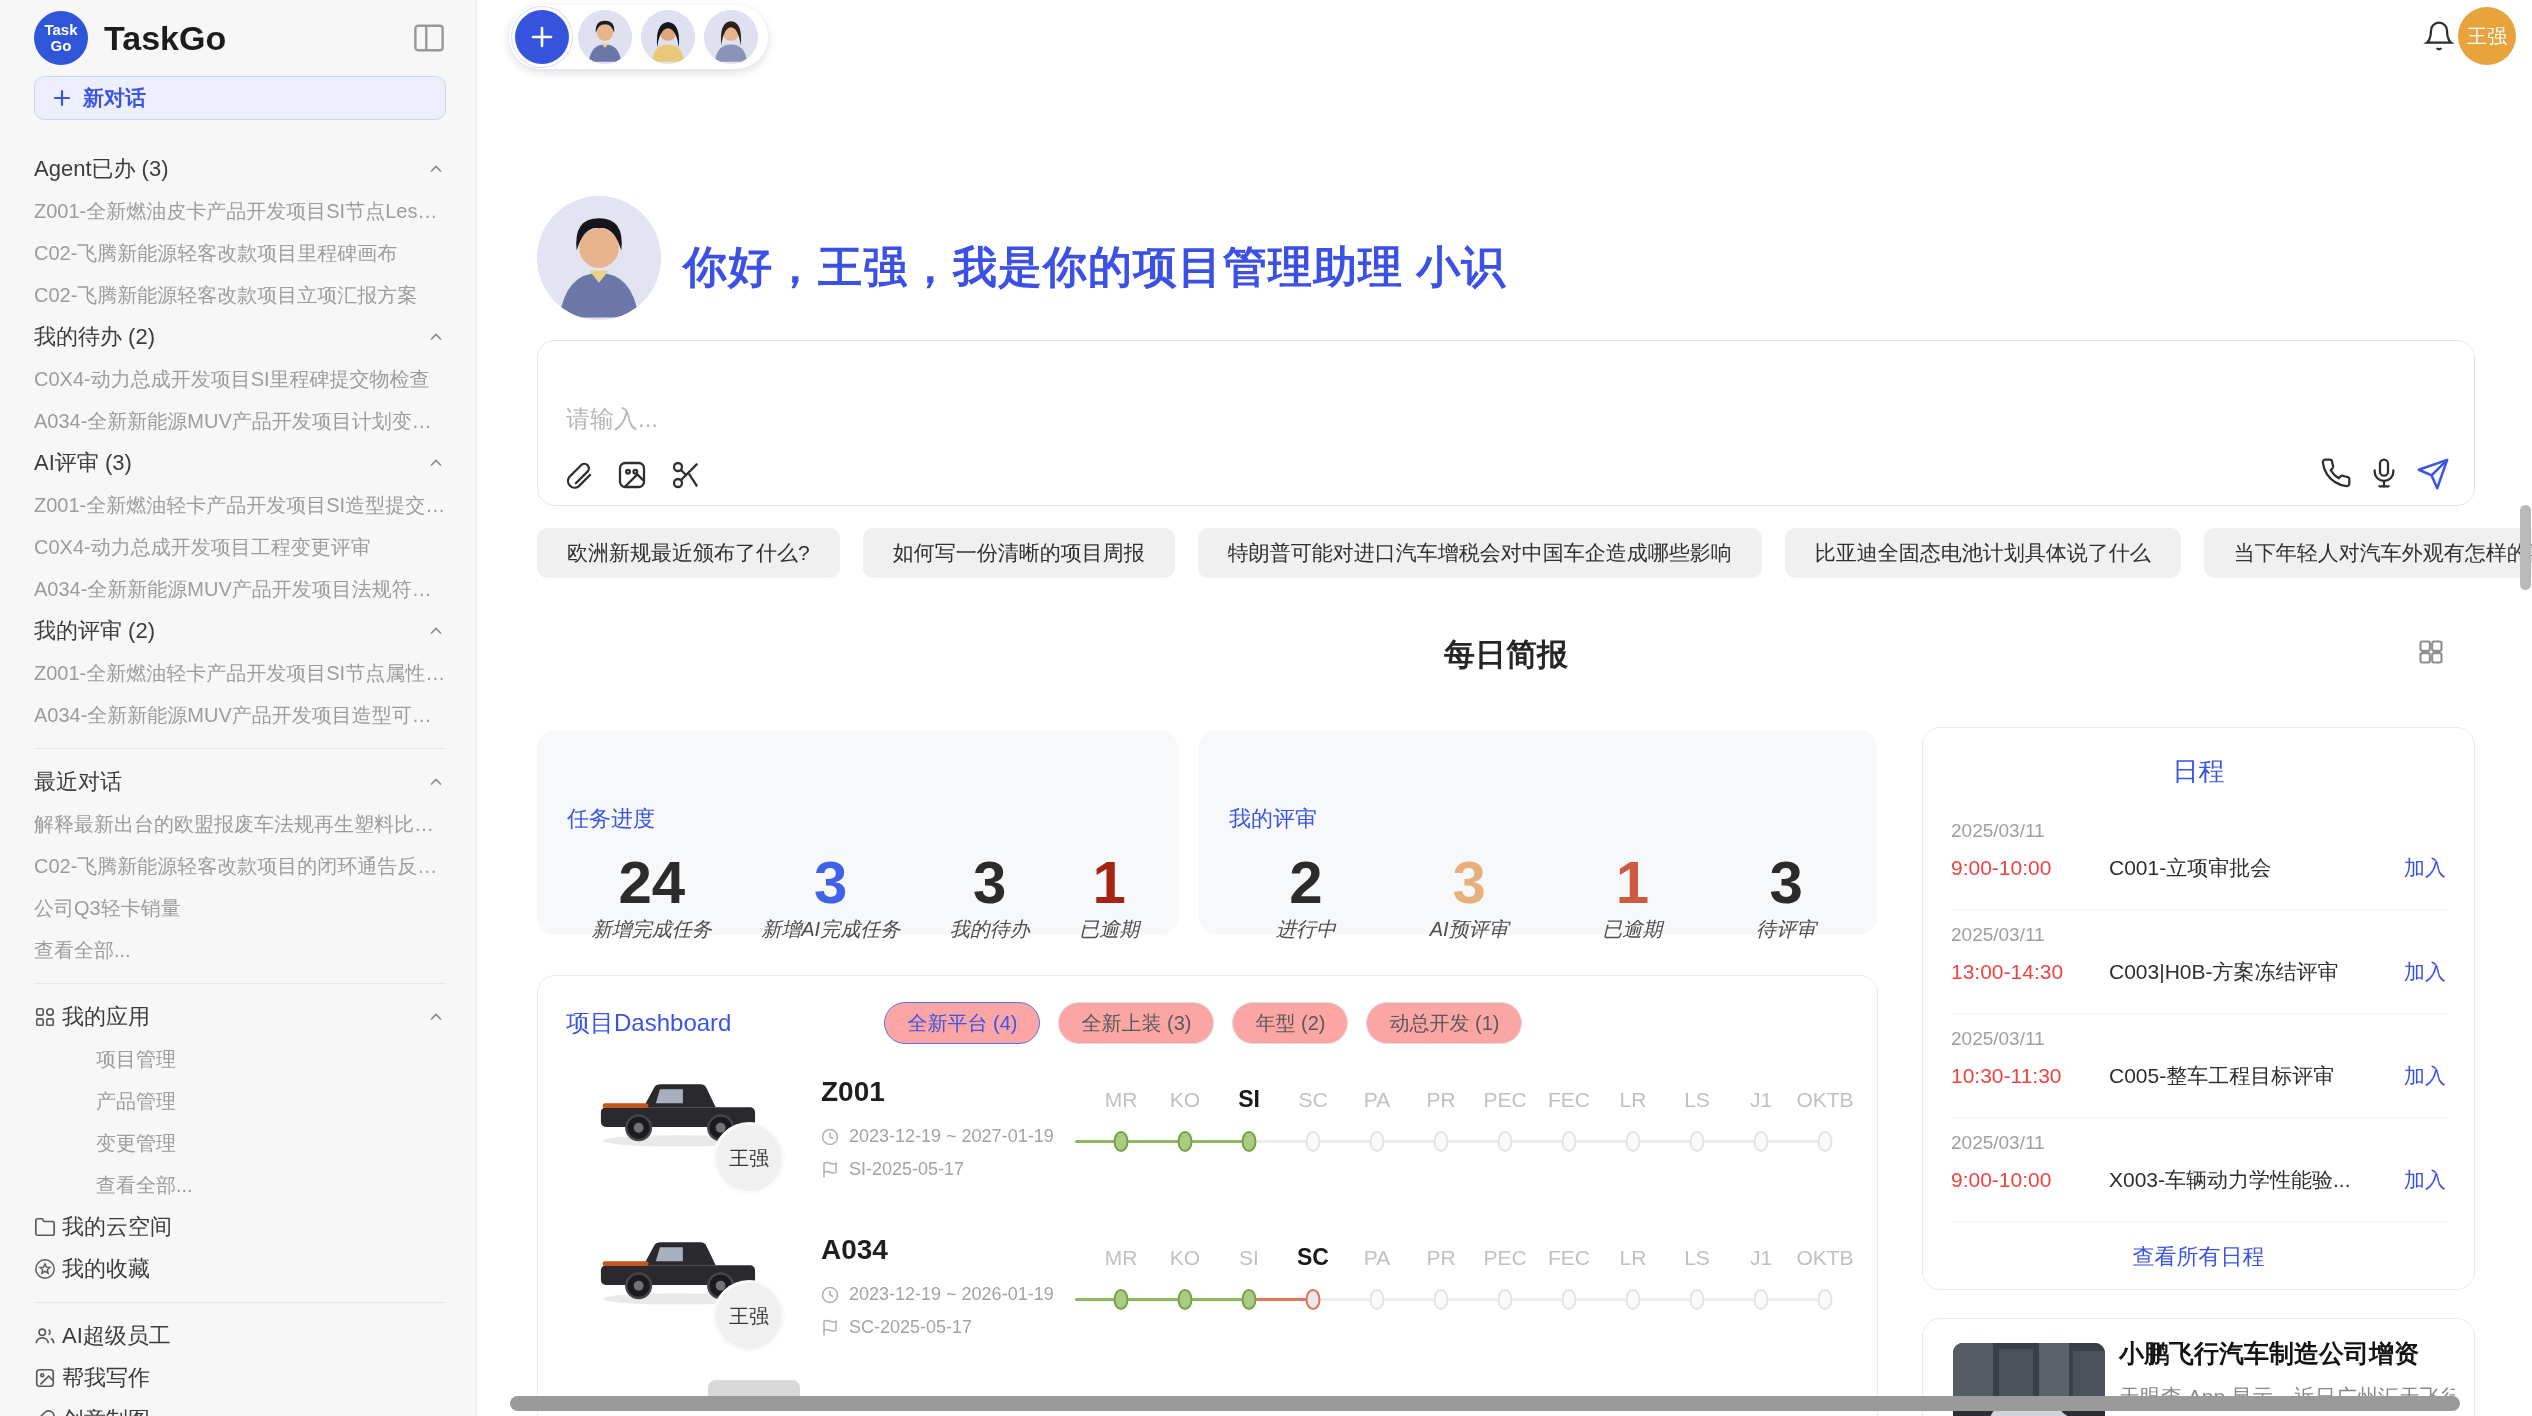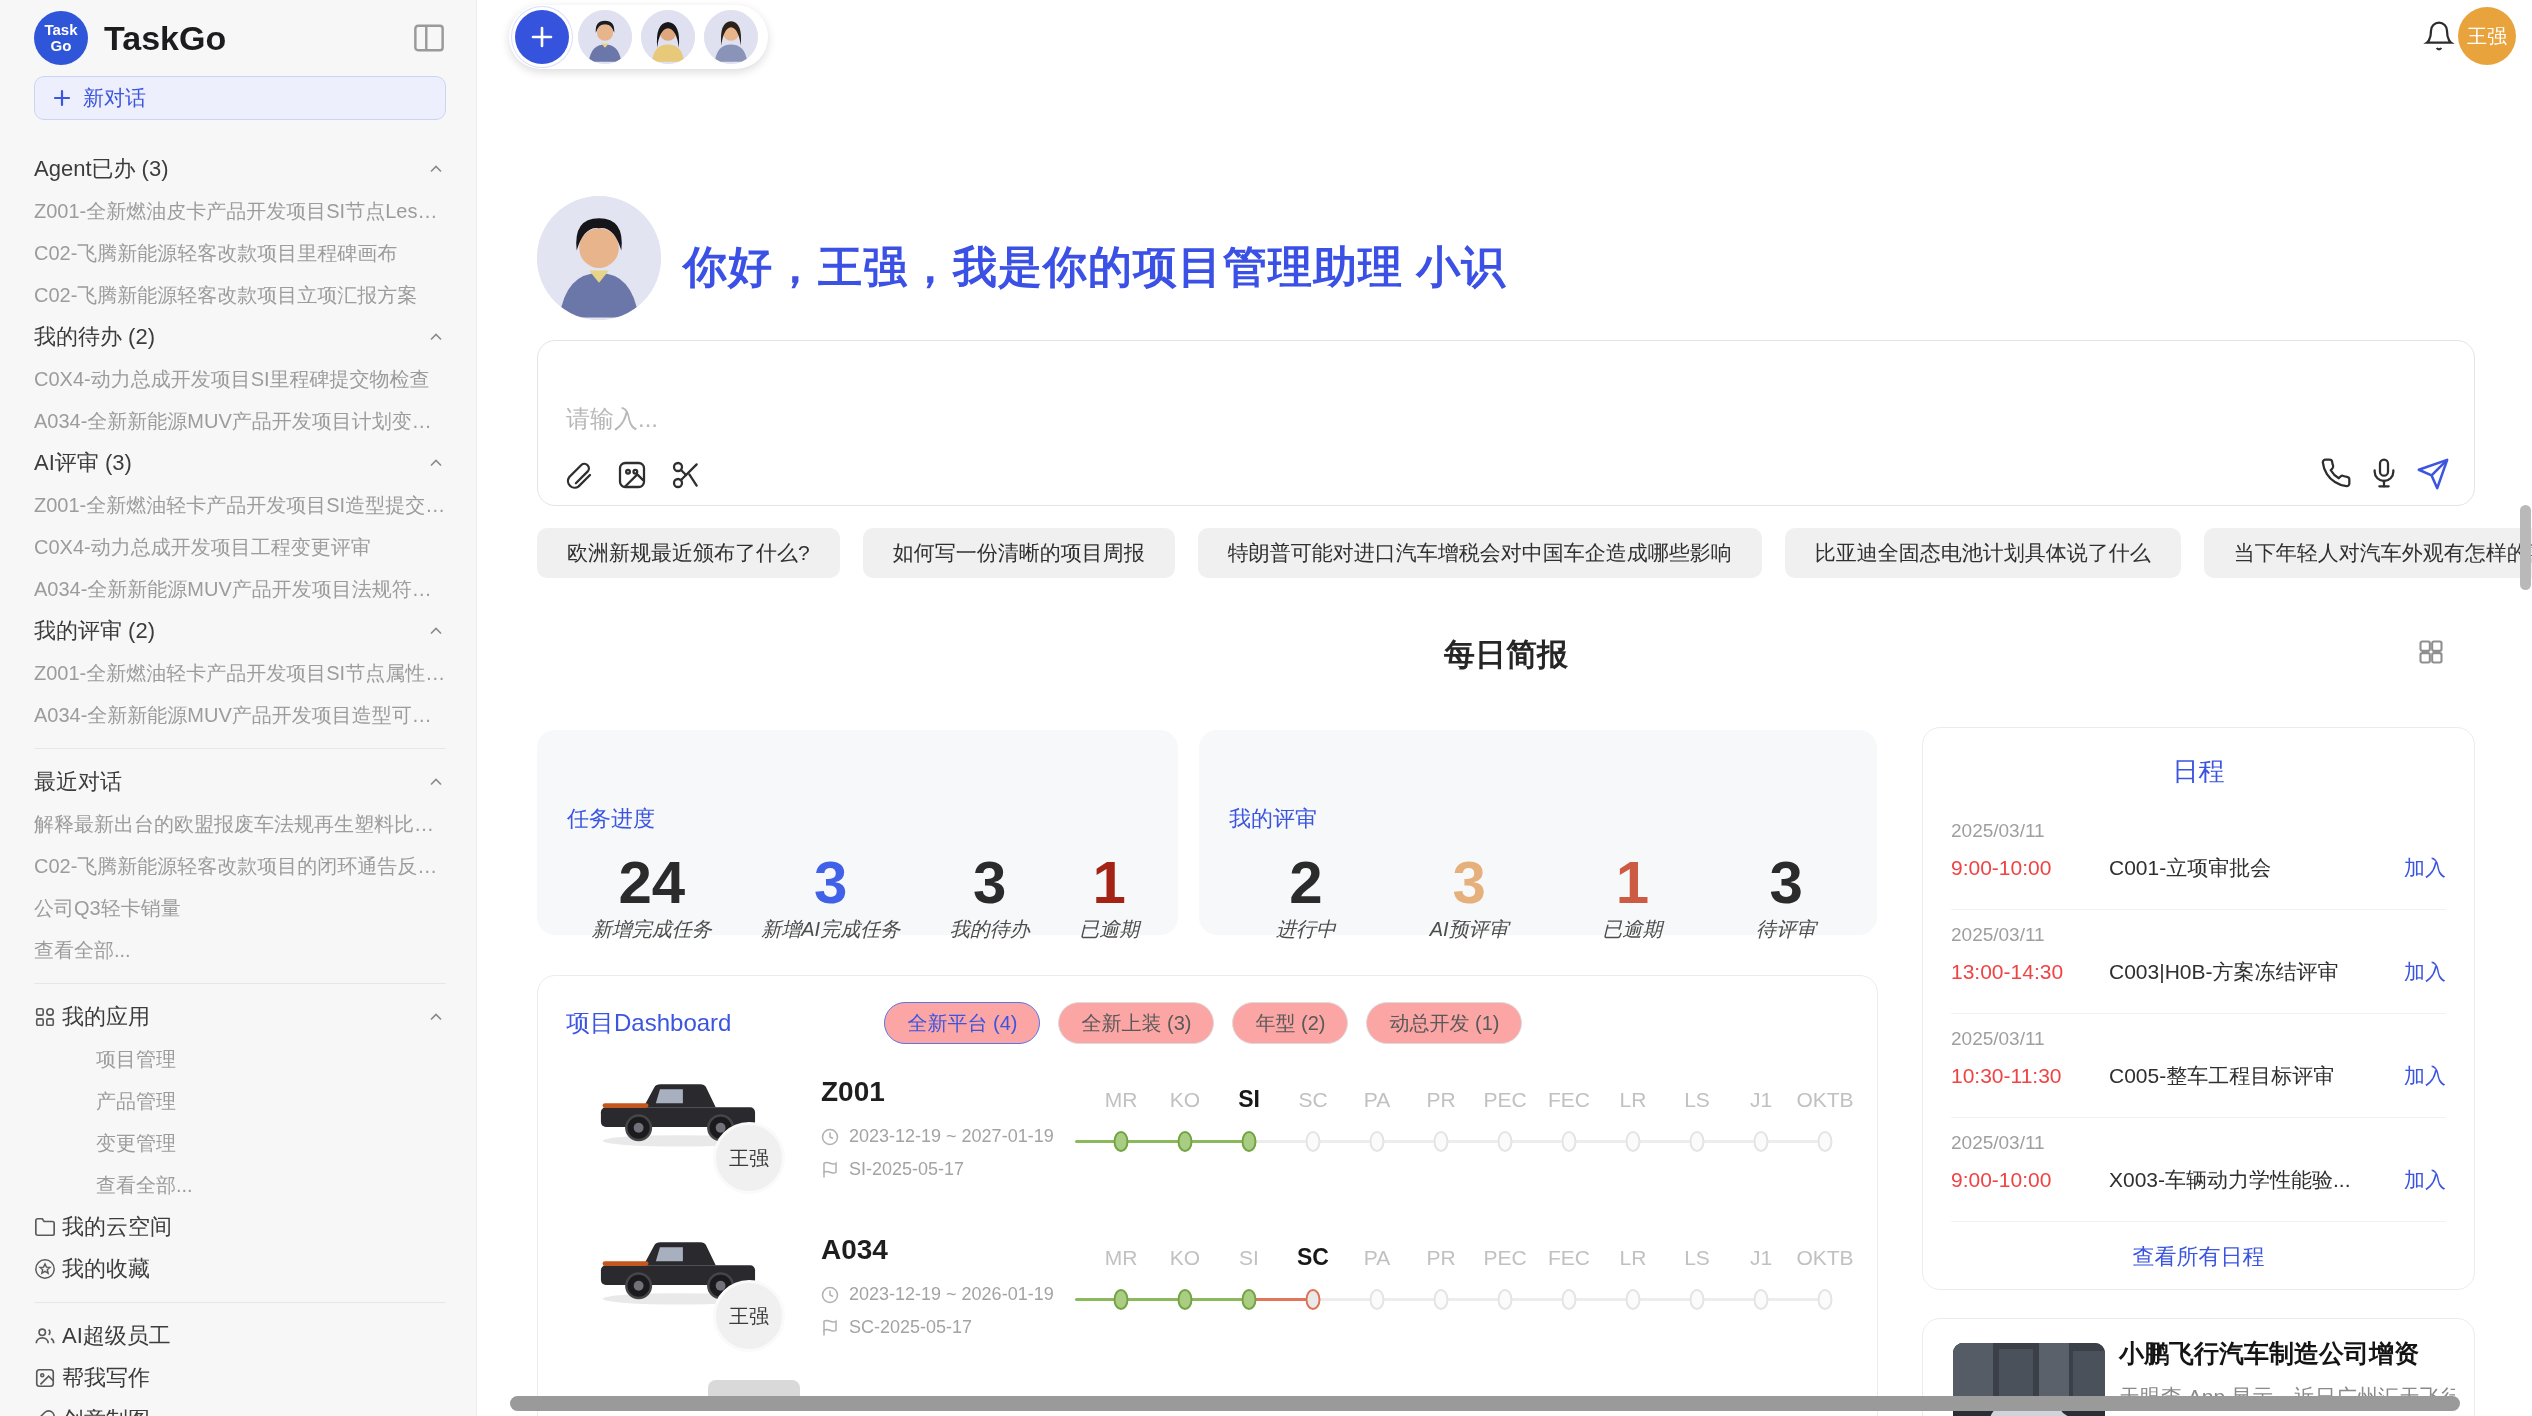--- a/index.html
+++ b/index.html
@@ -6,21 +6,21 @@
   html,body{width:2532px;height:1416px;}
   body{font-family:"Liberation Sans","DejaVu Sans",sans-serif;background:#fff;color:#222;}
   .root{position:relative;width:2532px;height:1416px;overflow:hidden;background:#fff;padding-left:36px;}
 
   
   .sidebar{position:absolute;left:0;top:0;width:477px;height:1416px;background:#f7f7f8;border-right:1px solid #ececec;padding:0 30px 0 34px;overflow:hidden;}
   .side-header{display:flex;align-items:center;height:76px;gap:16px;}
   .logo{width:54px;height:54px;border-radius:50%;background:#2f55d8;color:#fff;display:flex;flex-direction:column;align-items:center;justify-content:center;font-size:15px;font-weight:700;line-height:1.05;flex:0 0 auto;}
   .app-title{font-size:34px;font-weight:700;color:#1c1c1e;}
   .collapse-btn{margin-left:auto;background:none;border:none;cursor:pointer;display:flex;}
-  .new-chat{width:100%;height:44px;border:1px solid #ccd4f5;background:#edeffc;color:#3b55e0;border-radius:10px;display:flex;align-items:center;gap:12px;padding:0 18px;font-size:21px;font-weight:400;cursor:pointer;font-family:inherit;}
+  .new-chat{width:100%;height:44px;border:1px solid #ccd4f5;background:#edeffc;color:#3b55e0;border-radius:10px;display:flex;align-items:center;gap:12px;padding:0 18px;font-size:21px;font-weight:700;cursor:pointer;font-family:inherit;}
   .srow{height:42px;display:flex;align-items:center;white-space:nowrap;overflow:hidden;}
   .shead{justify-content:space-between;font-size:22px;color:#3c3c3c;cursor:pointer;}
   .sitem{font-size:20px;color:#9c9c9c;cursor:pointer;text-overflow:ellipsis;display:block;line-height:42px;}
   .sdivider{border-top:1px solid #e7e7e8;margin:12px 0;}
   .srow-ic{gap:6px;font-size:22px;color:#3c3c3c;cursor:pointer;justify-content:flex-start;}
   .srow-ic .grow{flex:1;}
   .child{padding-left:62px;font-size:20px;color:#9c9c9c;}
   .mt28{margin-top:28px;gap:12px;}
 
   

